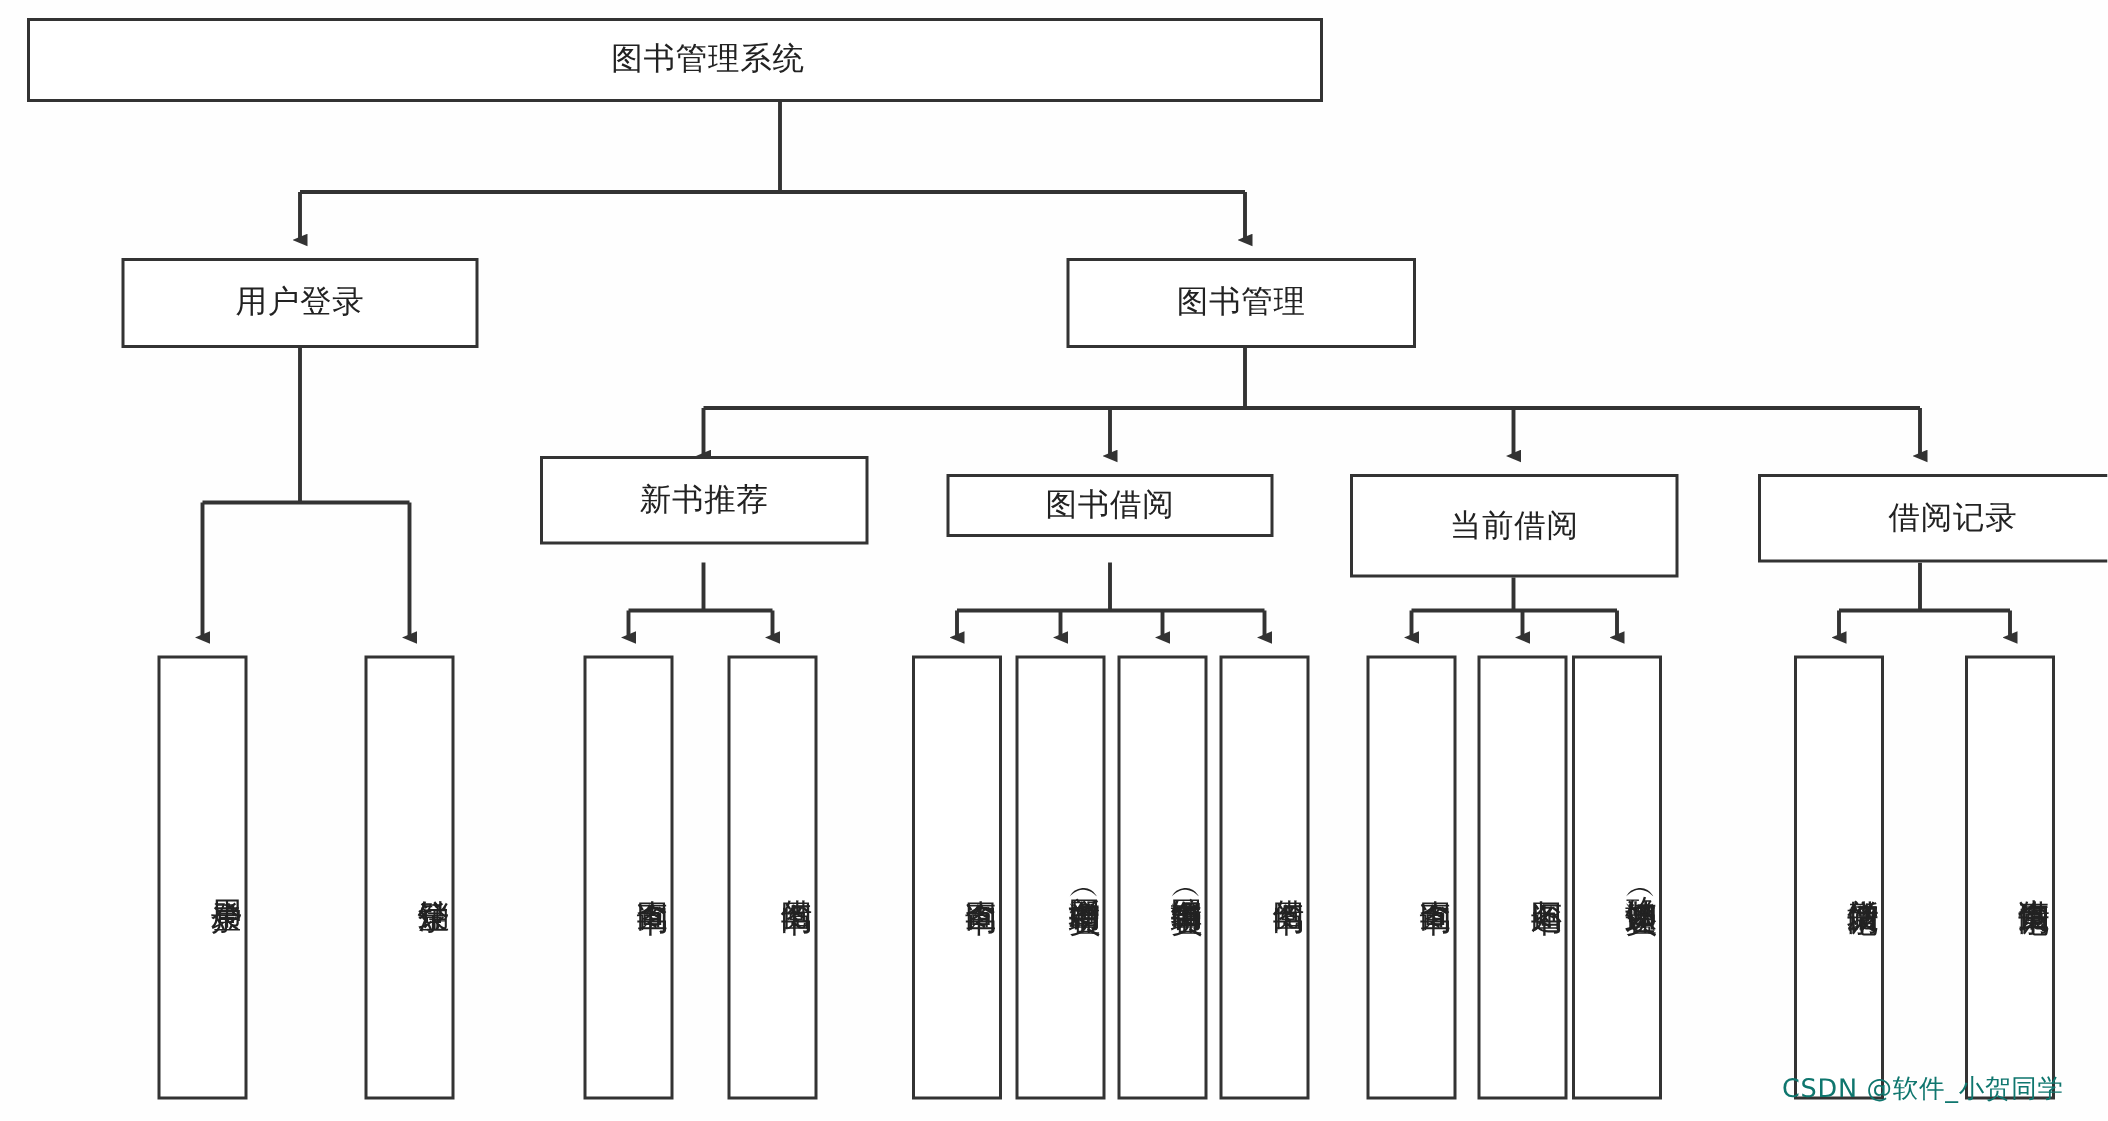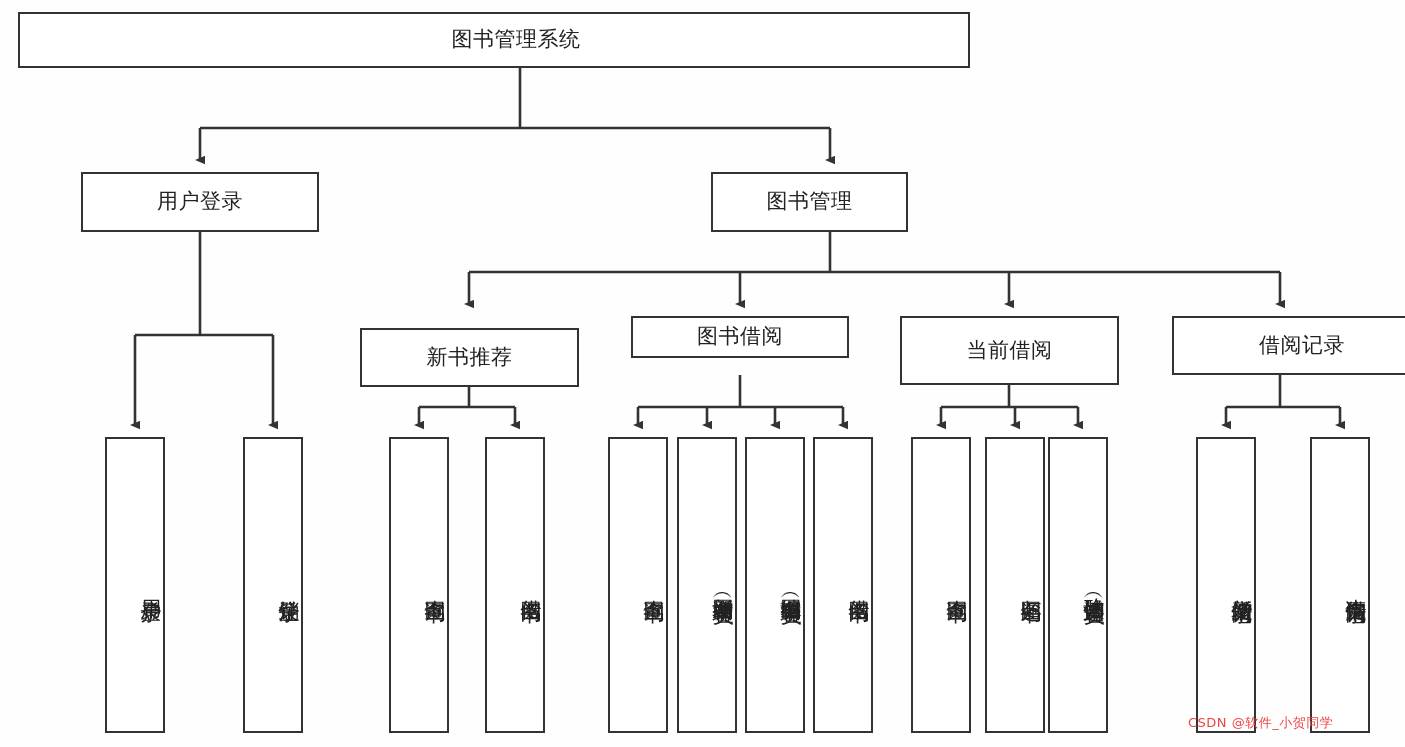--- a/index.html
+++ b/index.html
@@ -58,22 +58,22 @@
   .node.vert .vtext {
     writing-mode: vertical-rl;
     text-orientation: upright;
     display: block;
     text-align: center;
   }
   .watermark {
     position: absolute;
     left: 1188px;
     top: 714px;
-    font-size: 13px;
-    color: #ef4444;
+    font-size: 17px;
+    color: #0f766e;
     letter-spacing: 0.5px;
     white-space: nowrap;
     z-index: 5;
     font-family: "DejaVu Sans", "Liberation Sans", sans-serif;
   }
 </style>
 </head>
 <body>
 
 <div id="canvas">
@@ -121,32 +121,32 @@
       <path d="M1015,407 L1015,425" marker-end="url(#arrow)"></path>
       <path d="M1078,407 L1078,425" marker-end="url(#arrow)"></path>
 
       <path d="M1280,375 L1280,407"></path>
       <path d="M1226,407 L1340,407"></path>
       <path d="M1226,407 L1226,425" marker-end="url(#arrow)"></path>
       <path d="M1340,407 L1340,425" marker-end="url(#arrow)"></path>
     </g>
   </svg>
 
-  <div class="node horiz root" style="left:18px; top:12px; width:952px; height:56px;padding-left:44px;">
+  <div class="node horiz root" style="left:18px; top:12px; width:864px; height:56px;padding-left:44px;">
     <span>图书管理系统</span>
   </div>
 
   <div class="node horiz" style="left:81px; top:172px; width:238px; height:60px;">
     <span>用户登录</span>
   </div>
-  <div class="node horiz" style="left:711px; top:172px; width:197px; height:60px;">
+  <div class="node horiz" style="left:711px; top:172px; width:233px; height:60px;">
     <span>图书管理</span>
   </div>
 
-  <div class="node horiz" style="left:360px; top:328px; width:219px; height:59px;align-items:center;">
+  <div class="node horiz" style="left:360px; top:304px; width:219px; height:59px;align-items:center;">
     <span>新书推荐</span>
   </div>
   <div class="node horiz" style="left:631px; top:316px; width:218px; height:42px;">
     <span>图书借阅</span>
   </div>
   <div class="node horiz" style="left:900px; top:316px; width:219px; height:69px;">
     <span>当前借阅</span>
   </div>
   <div class="node horiz" style="left:1172px; top:316px; width:260px; height:59px;">
     <span>借阅记录</span>

